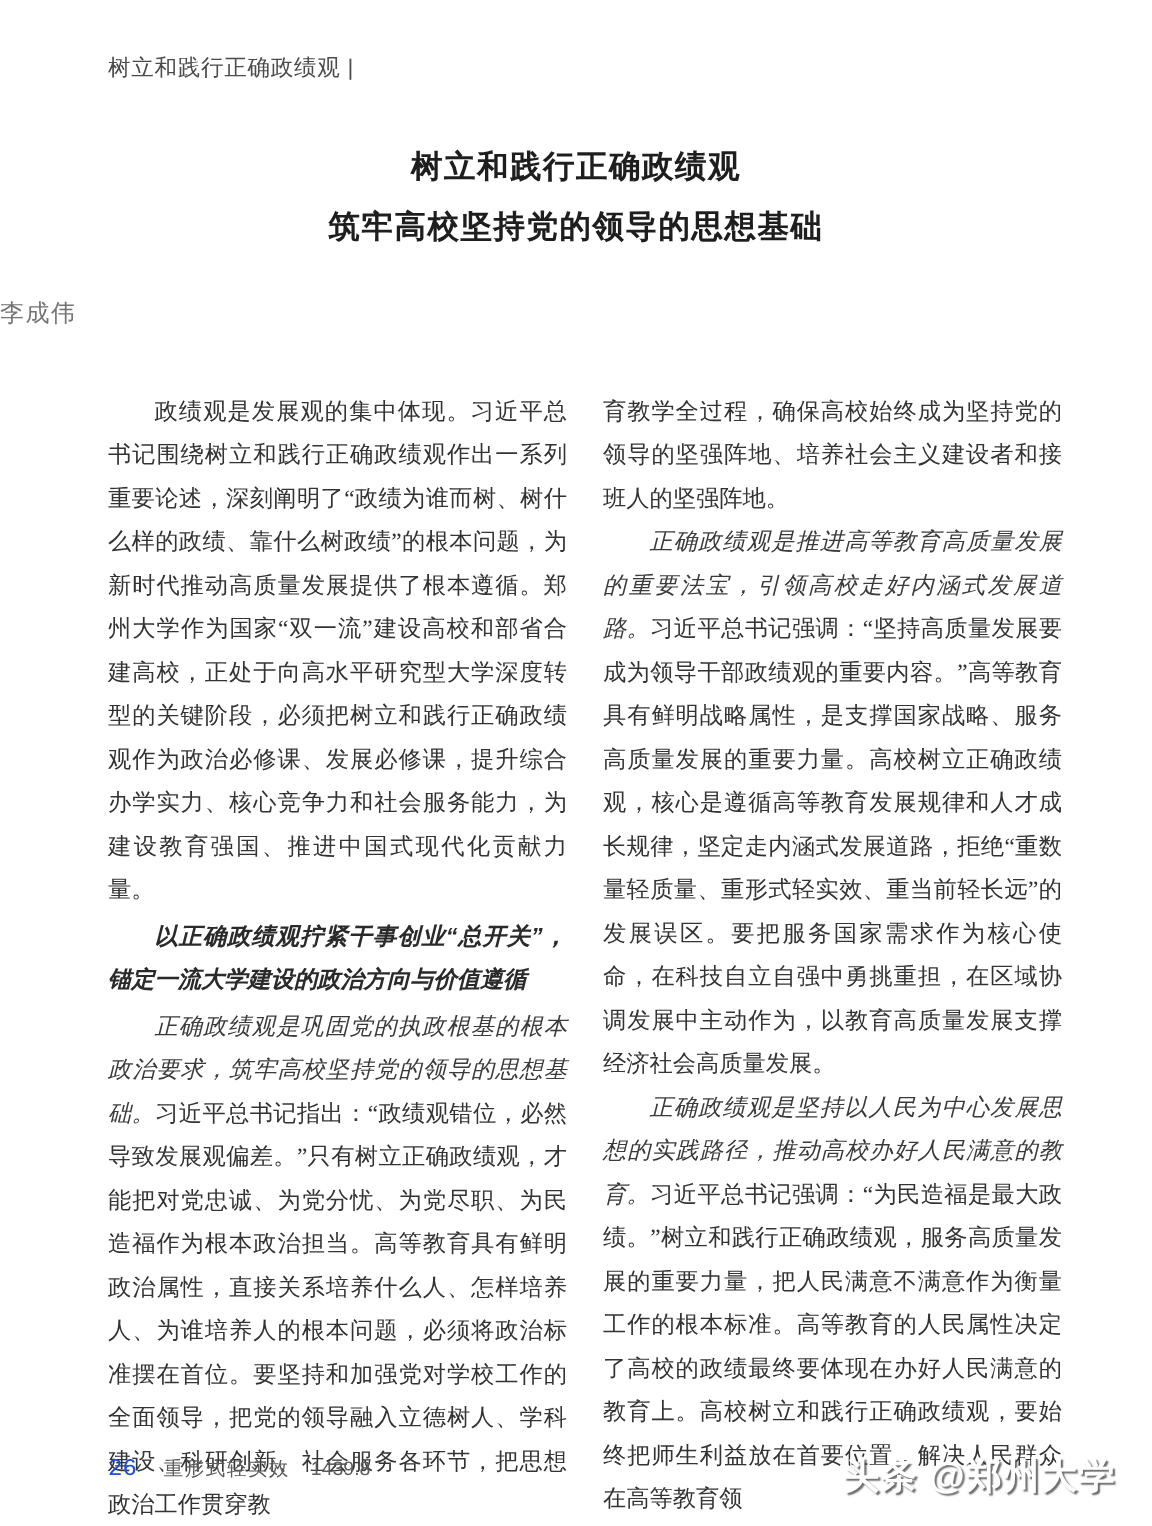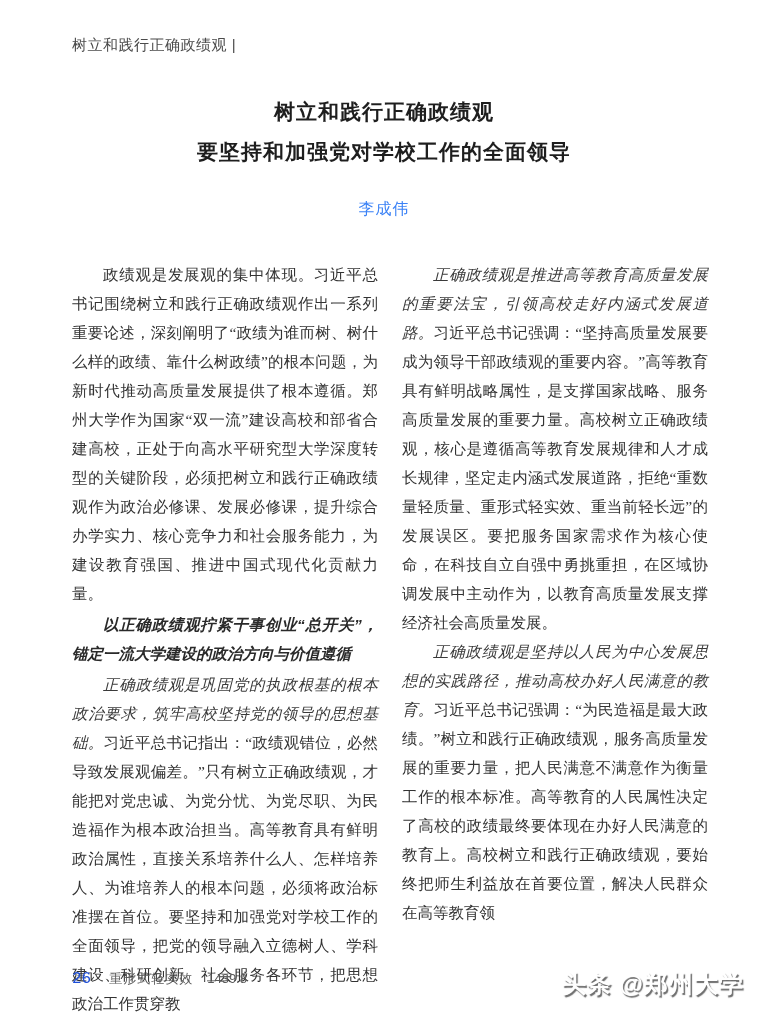--- a/index.html
+++ b/index.html
@@ -33,24 +33,24 @@
     font-size: 21px;
     line-height: 40px;
     color: #1e1e1e;
     letter-spacing: 1px;
   }
   .author {
     position: absolute;
     left: 0;
     right: 0;
     top: 199px;
-    text-align: center;
+    text-align: left;
     font-family: "Liberation Sans", "DejaVu Sans", sans-serif;
     font-size: 16px;
-    color: #3b82f6;
+    color: #737373;
     letter-spacing: 1px;
   }
   .columns {
     position: absolute;
     left: 72px;
     top: 260px;
     width: 636px;
     height: 700px;
     display: flex;
     justify-content: space-between;
@@ -105,32 +105,33 @@
 </style>
 </head>
 <body>
 
 <div class="page">
 
   <div class="kicker">树立和践行正确政绩观 |</div>
 
   <div class="title">
     <div>树立和践行正确政绩观</div>
-    <div>要坚持和加强党对学校工作的全面领导</div>
+    <div>筑牢高校坚持党的领导的思想基础</div>
   </div>
 
   <div class="author">李成伟</div>
 
   <div class="columns">
     <div class="col">
       <p class="indent"><span class="lead"></span><span>政绩观是发展观的集中体现。习近平总书记围绕树立和践行正确政绩观作出一系列重要论述，深刻阐明了“政绩为谁而树、树什么样的政绩、靠什么树政绩”的根本问题，为新时代推动高质量发展提供了根本遵循。郑州大学作为国家“双一流”建设高校和部省合建高校，正处于向高水平研究型大学深度转型的关键阶段，必须把树立和践行正确政绩观作为政治必修课、发展必修课，提升综合办学实力、核心竞争力和社会服务能力，为建设教育强国、推进中国式现代化贡献力量。</span></p>
       <p class="subhead">以正确政绩观拧紧干事创业“总开关”，锚定一流大学建设的政治方向与价值遵循</p>
       <p class="indent"><span class="lead">正确政绩观是巩固党的执政根基的根本政治要求，筑牢高校坚持党的领导的思想基础。</span><span>习近平总书记指出：“政绩观错位，必然导致发展观偏差。”只有树立正确政绩观，才能把对党忠诚、为党分忧、为党尽职、为民造福作为根本政治担当。高等教育具有鲜明政治属性，直接关系培养什么人、怎样培养人、为谁培养人的根本问题，必须将政治标准摆在首位。要坚持和加强党对学校工作的全面领导，把党的领导融入立德树人、学科建设、科研创新、社会服务各环节，把思想政治工作贯穿教</span></p>
     </div>
     <div class="col">
+      <p><span>育教学全过程，确保高校始终成为坚持党的领导的坚强阵地、培养社会主义建设者和接班人的坚强阵地。</span></p>
       <p class="indent"><span class="lead">正确政绩观是推进高等教育高质量发展的重要法宝，引领高校走好内涵式发展道路。</span><span>习近平总书记强调：“坚持高质量发展要成为领导干部政绩观的重要内容。”高等教育具有鲜明战略属性，是支撑国家战略、服务高质量发展的重要力量。高校树立正确政绩观，核心是遵循高等教育发展规律和人才成长规律，坚定走内涵式发展道路，拒绝“重数量轻质量、重形式轻实效、重当前轻长远”的发展误区。要把服务国家需求作为核心使命，在科技自立自强中勇挑重担，在区域协调发展中主动作为，以教育高质量发展支撑经济社会高质量发展。</span></p>
       <p class="indent"><span class="lead">正确政绩观是坚持以人民为中心发展思想的实践路径，推动高校办好人民满意的教育。</span><span>习近平总书记强调：“为民造福是最大政绩。”树立和践行正确政绩观，服务高质量发展的重要力量，把人民满意不满意作为衡量工作的根本标准。高等教育的人民属性决定了高校的政绩最终要体现在办好人民满意的教育上。高校树立和践行正确政绩观，要始终把师生利益放在首要位置，解决人民群众在高等教育领</span></p>
     </div>
   </div>
 
   <div class="footer-left">
     <span class="page-number">26</span>
     <span class="journal-name">重形式轻实效</span>
     <span class="issue">1439.8</span>
   </div>

